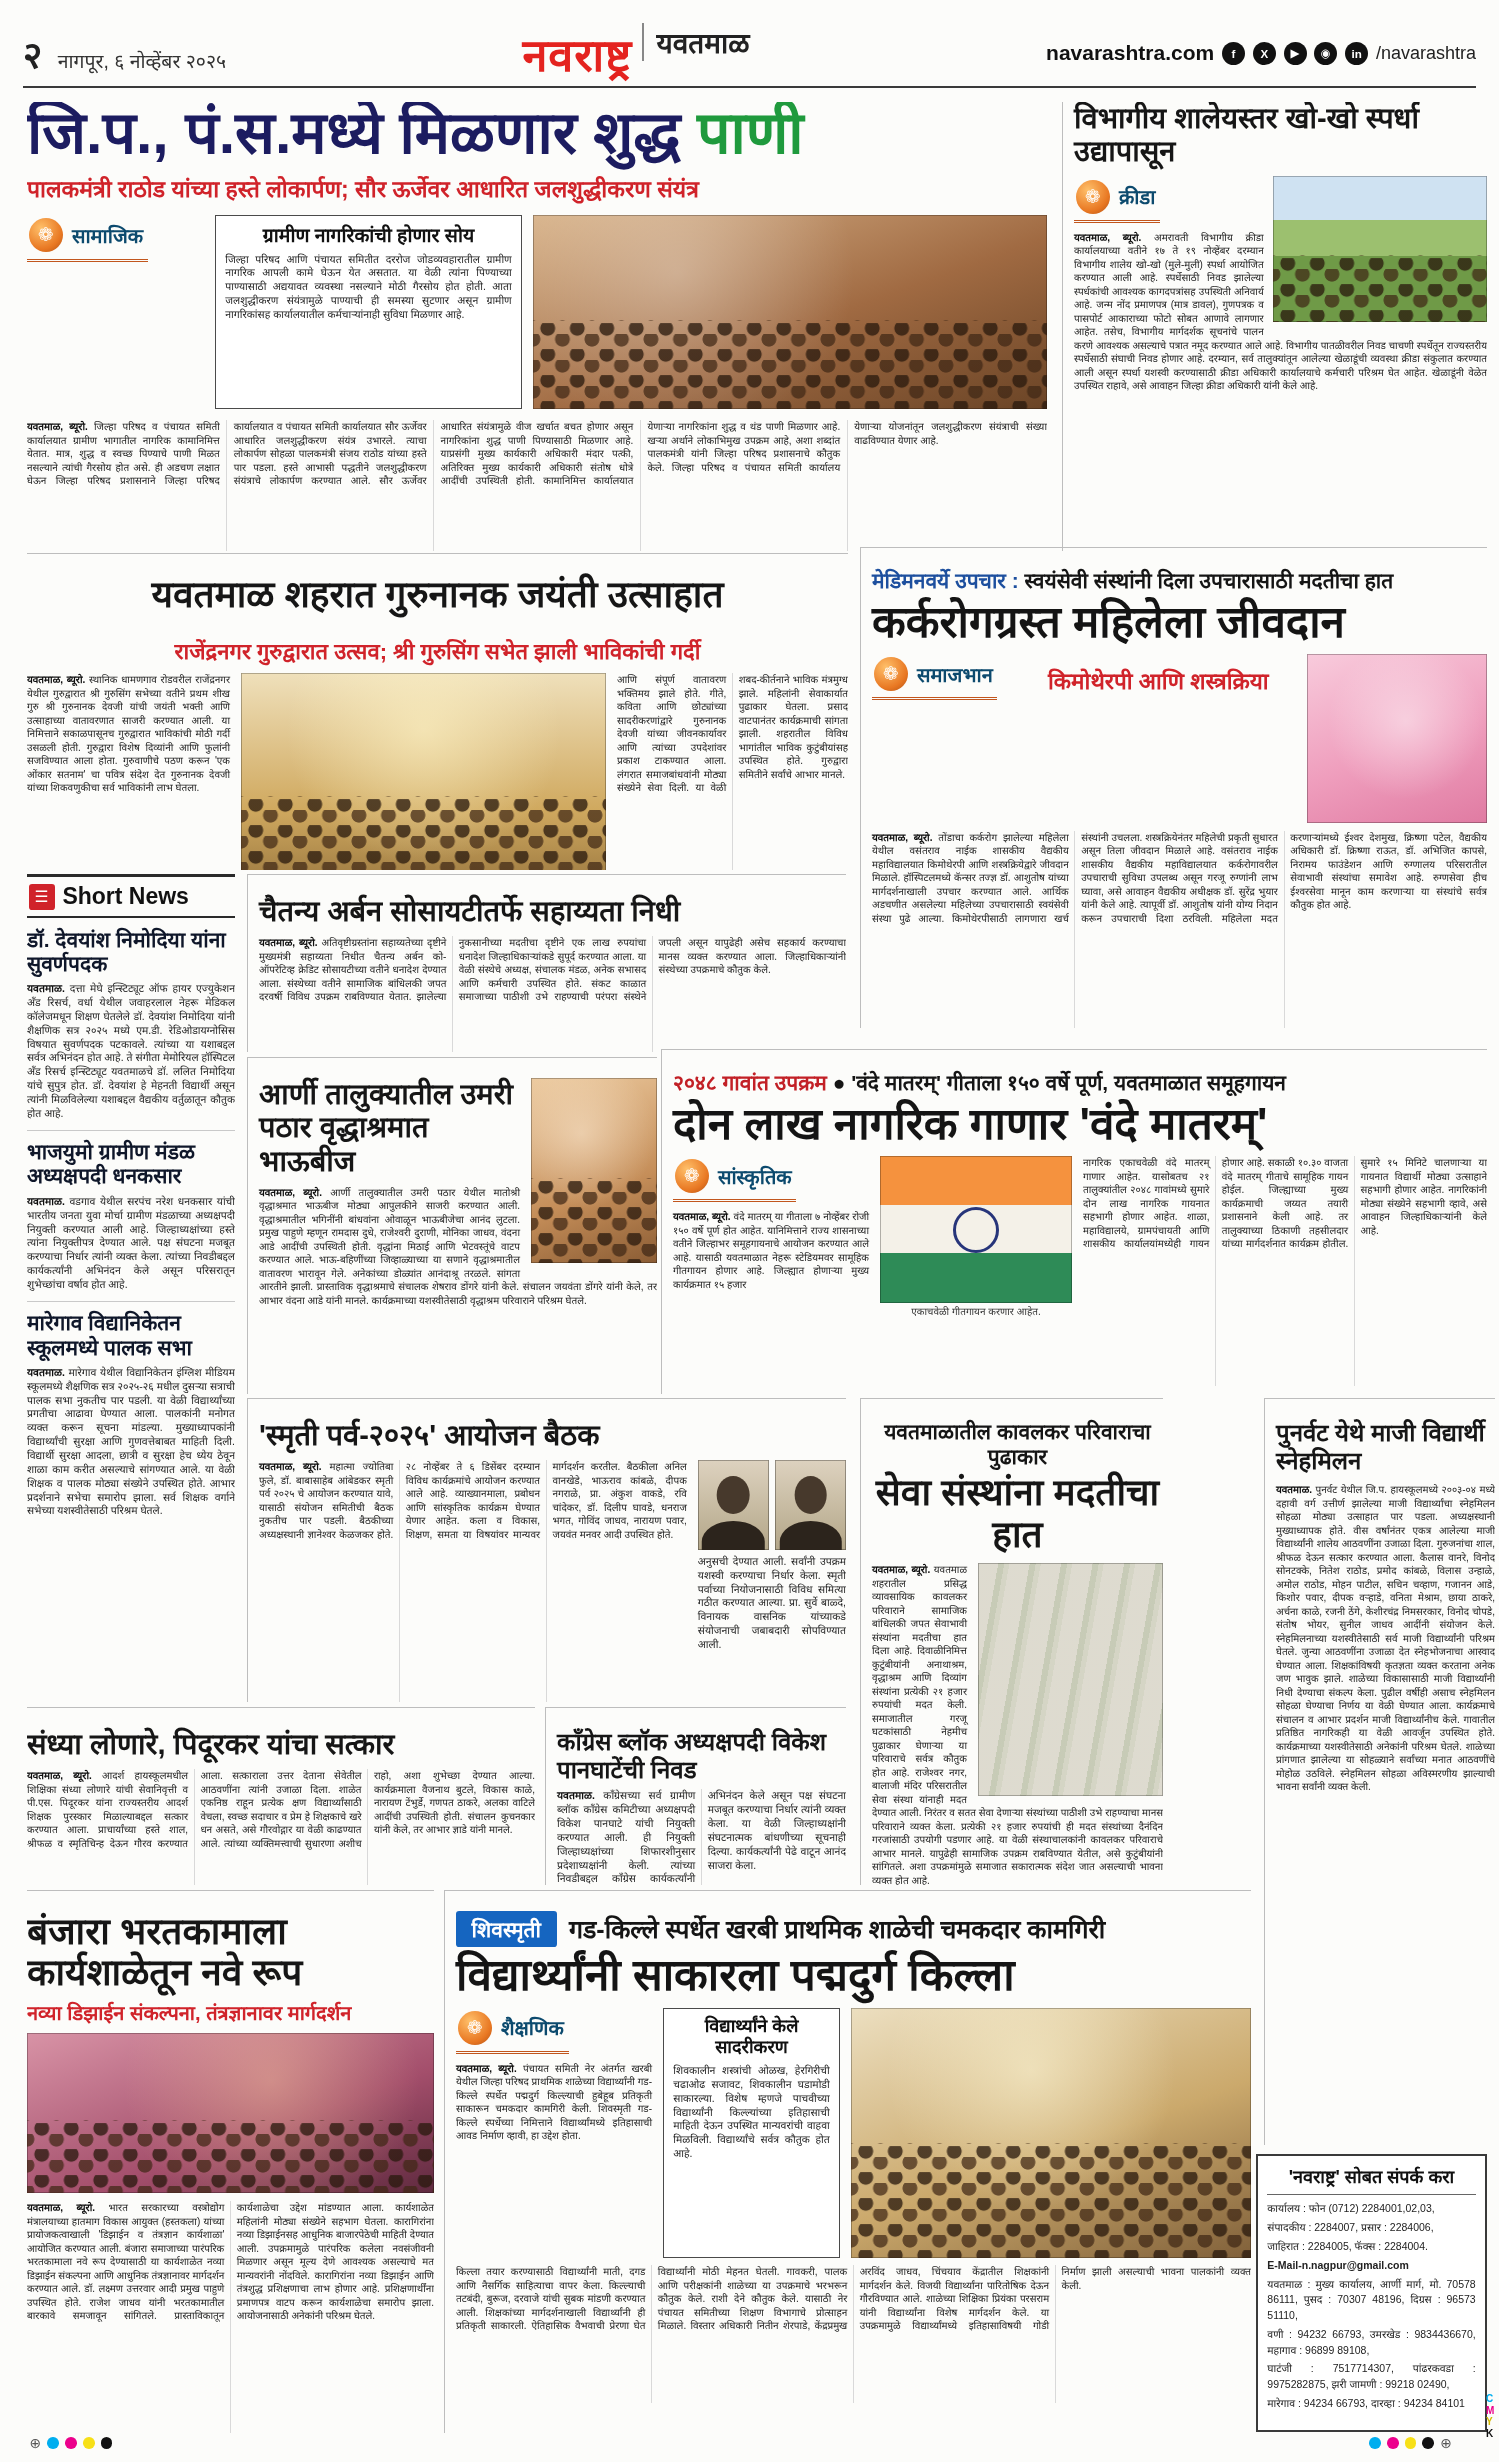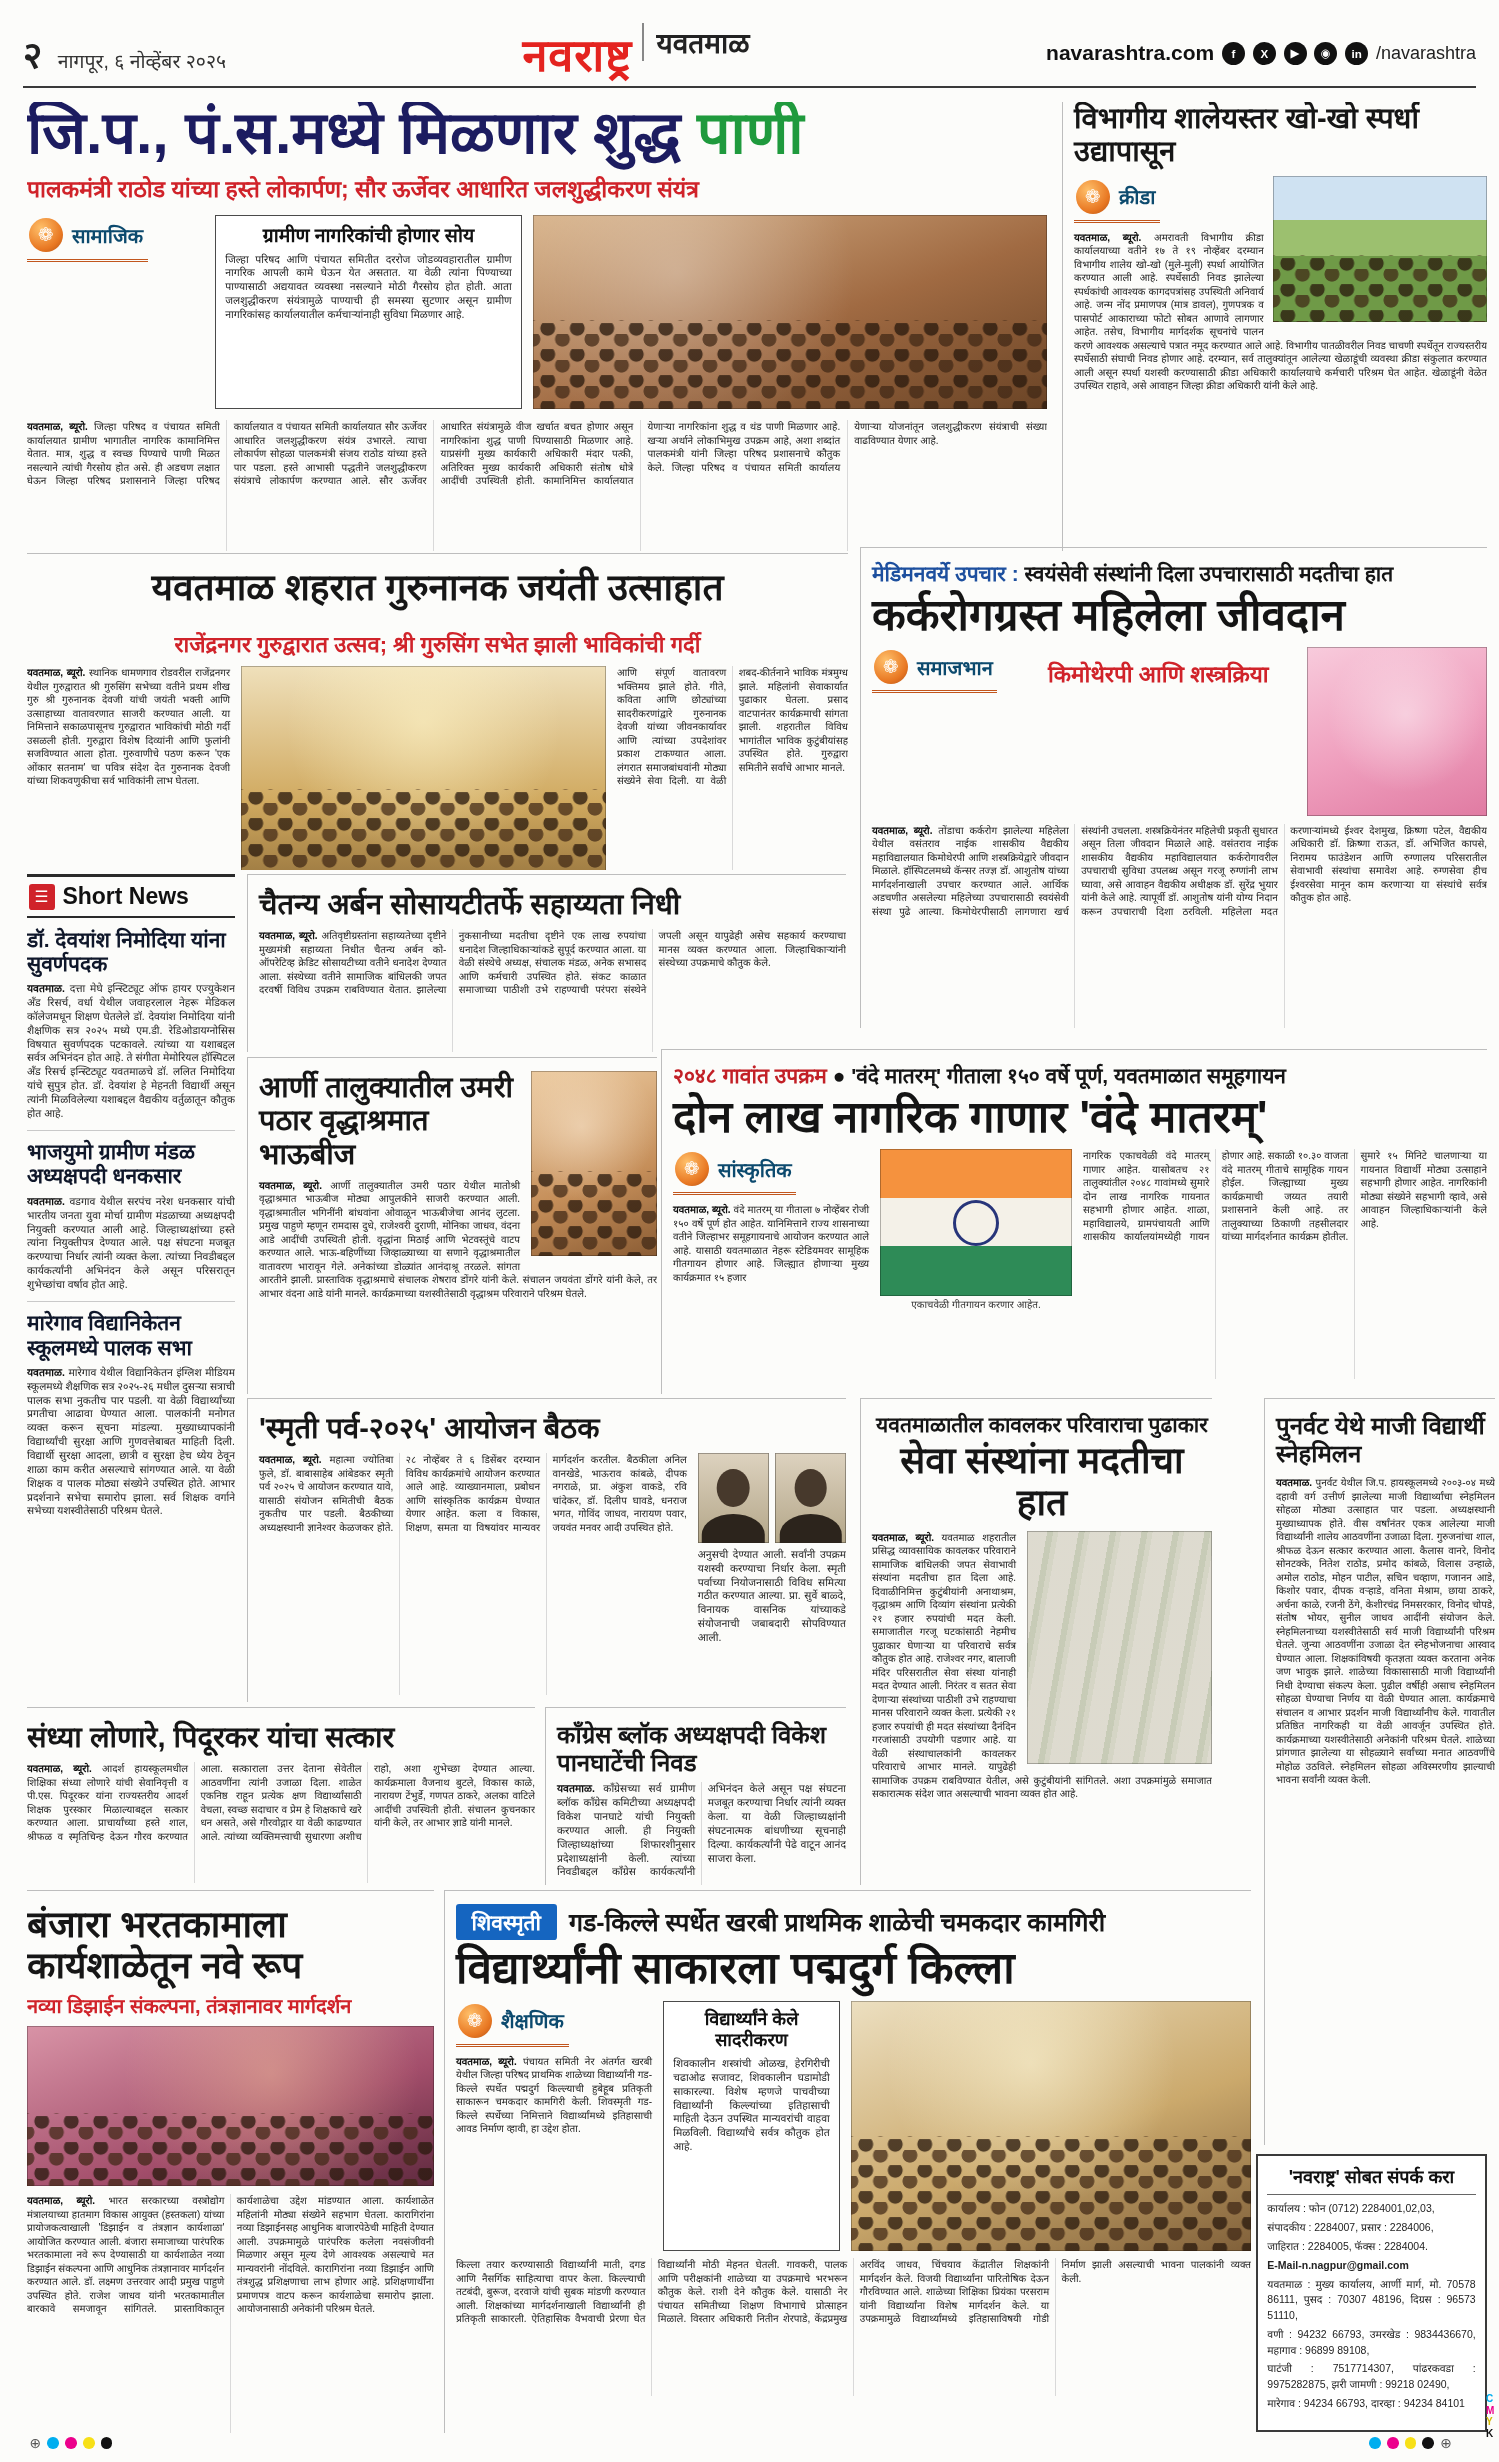--- a/index.html
+++ b/index.html
@@ -1,21 +1,21 @@
 <!DOCTYPE html>
 <html style="font-size:12.4px"><head>
 <meta charset="utf-8">
 <style>
   *{box-sizing:border-box;margin:0;padding:0}
   html,body{background:#e8e8e8}
   .page{position:relative;width:1499px;height:2462px;margin:0 auto;background:#fcfcfa;
         font-family:"Liberation Sans","DejaVu Sans",sans-serif;color:#1a1a1a;overflow:hidden}
   .blk{position:absolute;overflow:hidden}
   .bl{border-left:0.8px solid #bdbdbd;padding-left:11px}
-  .bt{border-top:0.8px solid #bdbdbd;padding-top:13px}
+  .bt{border-top:0.8px solid #bdbdbd;padding-top:20px}
 
   
   #hdr{left:23px;top:20px;width:1453px;height:68px;border-bottom:2.3px solid #3a3a3a;
        display:flex;align-items:center;justify-content:space-between}
   .hdr-left{display:flex;align-items:baseline;gap:15.5px}
   .pageno{font-size:37px;font-weight:bold;color:#222}
   .dateline{font-size:19.4px;color:#333}
   .masthead-wrap{display:flex;align-items:flex-start;gap:10px}
   .masthead{font-size:45px;font-weight:bold;color:#e4231f;letter-spacing:0.8px}
   .edition{font-size:28px;font-weight:bold;color:#222;border-left:2.3px solid #888;padding-left:12.4px}
@@ -289,21 +289,21 @@
       <div style="flex:1">
         <div style="display:flex;gap:6.2px">
           <div class="portrait" style="width:71px;height:90px"></div>
           <div class="portrait" style="width:71px;height:90px"></div>
         </div>
         <p class="body-sm mt6">अनुसची देण्यात आली. सर्वांनी उपक्रम यशस्वी करण्याचा निर्धार केला. स्मृती पर्वाच्या नियोजनासाठी विविध समित्या गठीत करण्यात आल्या. प्रा. सुर्वे बाळ्दे, विनायक वासनिक यांच्याकडे संयोजनाची जबाबदारी सोपविण्यात आली.</p>
       </div>
     </div>
   </div>
 
-  <div class="blk bl bt" id="kavalkar" style="left:860px;top:1398px;width:352px;height:487px">
+  <div class="blk bl bt" id="kavalkar" style="left:860px;top:1398px;width:303px;height:487px">
     <div class="kick" style="text-align:center">यवतमाळातील कावलकर परिवाराचा पुढाकार</div>
     <div class="h-lg" style="text-align:center;margin-top:3.1px">सेवा संस्थांना मदतीचा हात</div>
     <div class="mt10">
       <div class="photo ph-money floatR2" style="width:185px;height:233px"></div>
       <p class="body-txt">
         <span class="byl">यवतमाळ, ब्यूरो.</span>
         <span>यवतमाळ शहरातील प्रसिद्ध व्यावसायिक कावलकर परिवाराने सामाजिक बांधिलकी जपत सेवाभावी संस्थांना मदतीचा हात दिला आहे. दिवाळीनिमित्त कुटुंबीयांनी अनाथाश्रम, वृद्धाश्रम आणि दिव्यांग संस्थांना प्रत्येकी २१ हजार रुपयांची मदत केली. समाजातील गरजू घटकांसाठी नेहमीच पुढाकार घेणाऱ्या या परिवाराचे सर्वत्र कौतुक होत आहे. राजेश्वर नगर, बालाजी मंदिर परिसरातील सेवा संस्था यांनाही मदत देण्यात आली. निरंतर व सतत सेवा देणाऱ्या संस्थांच्या पाठीशी उभे राहण्याचा मानस परिवाराने व्यक्त केला. प्रत्येकी २१ हजार रुपयांची ही मदत संस्थांच्या दैनंदिन गरजांसाठी उपयोगी पडणार आहे. या वेळी संस्थाचालकांनी कावलकर परिवाराचे आभार मानले. यापुढेही सामाजिक उपक्रम राबविण्यात येतील, असे कुटुंबीयांनी सांगितले. अशा उपक्रमांमुळे समाजात सकारात्मक संदेश जात असल्याची भावना व्यक्त होत आहे.</span>
       </p>
     </div>
   </div>

